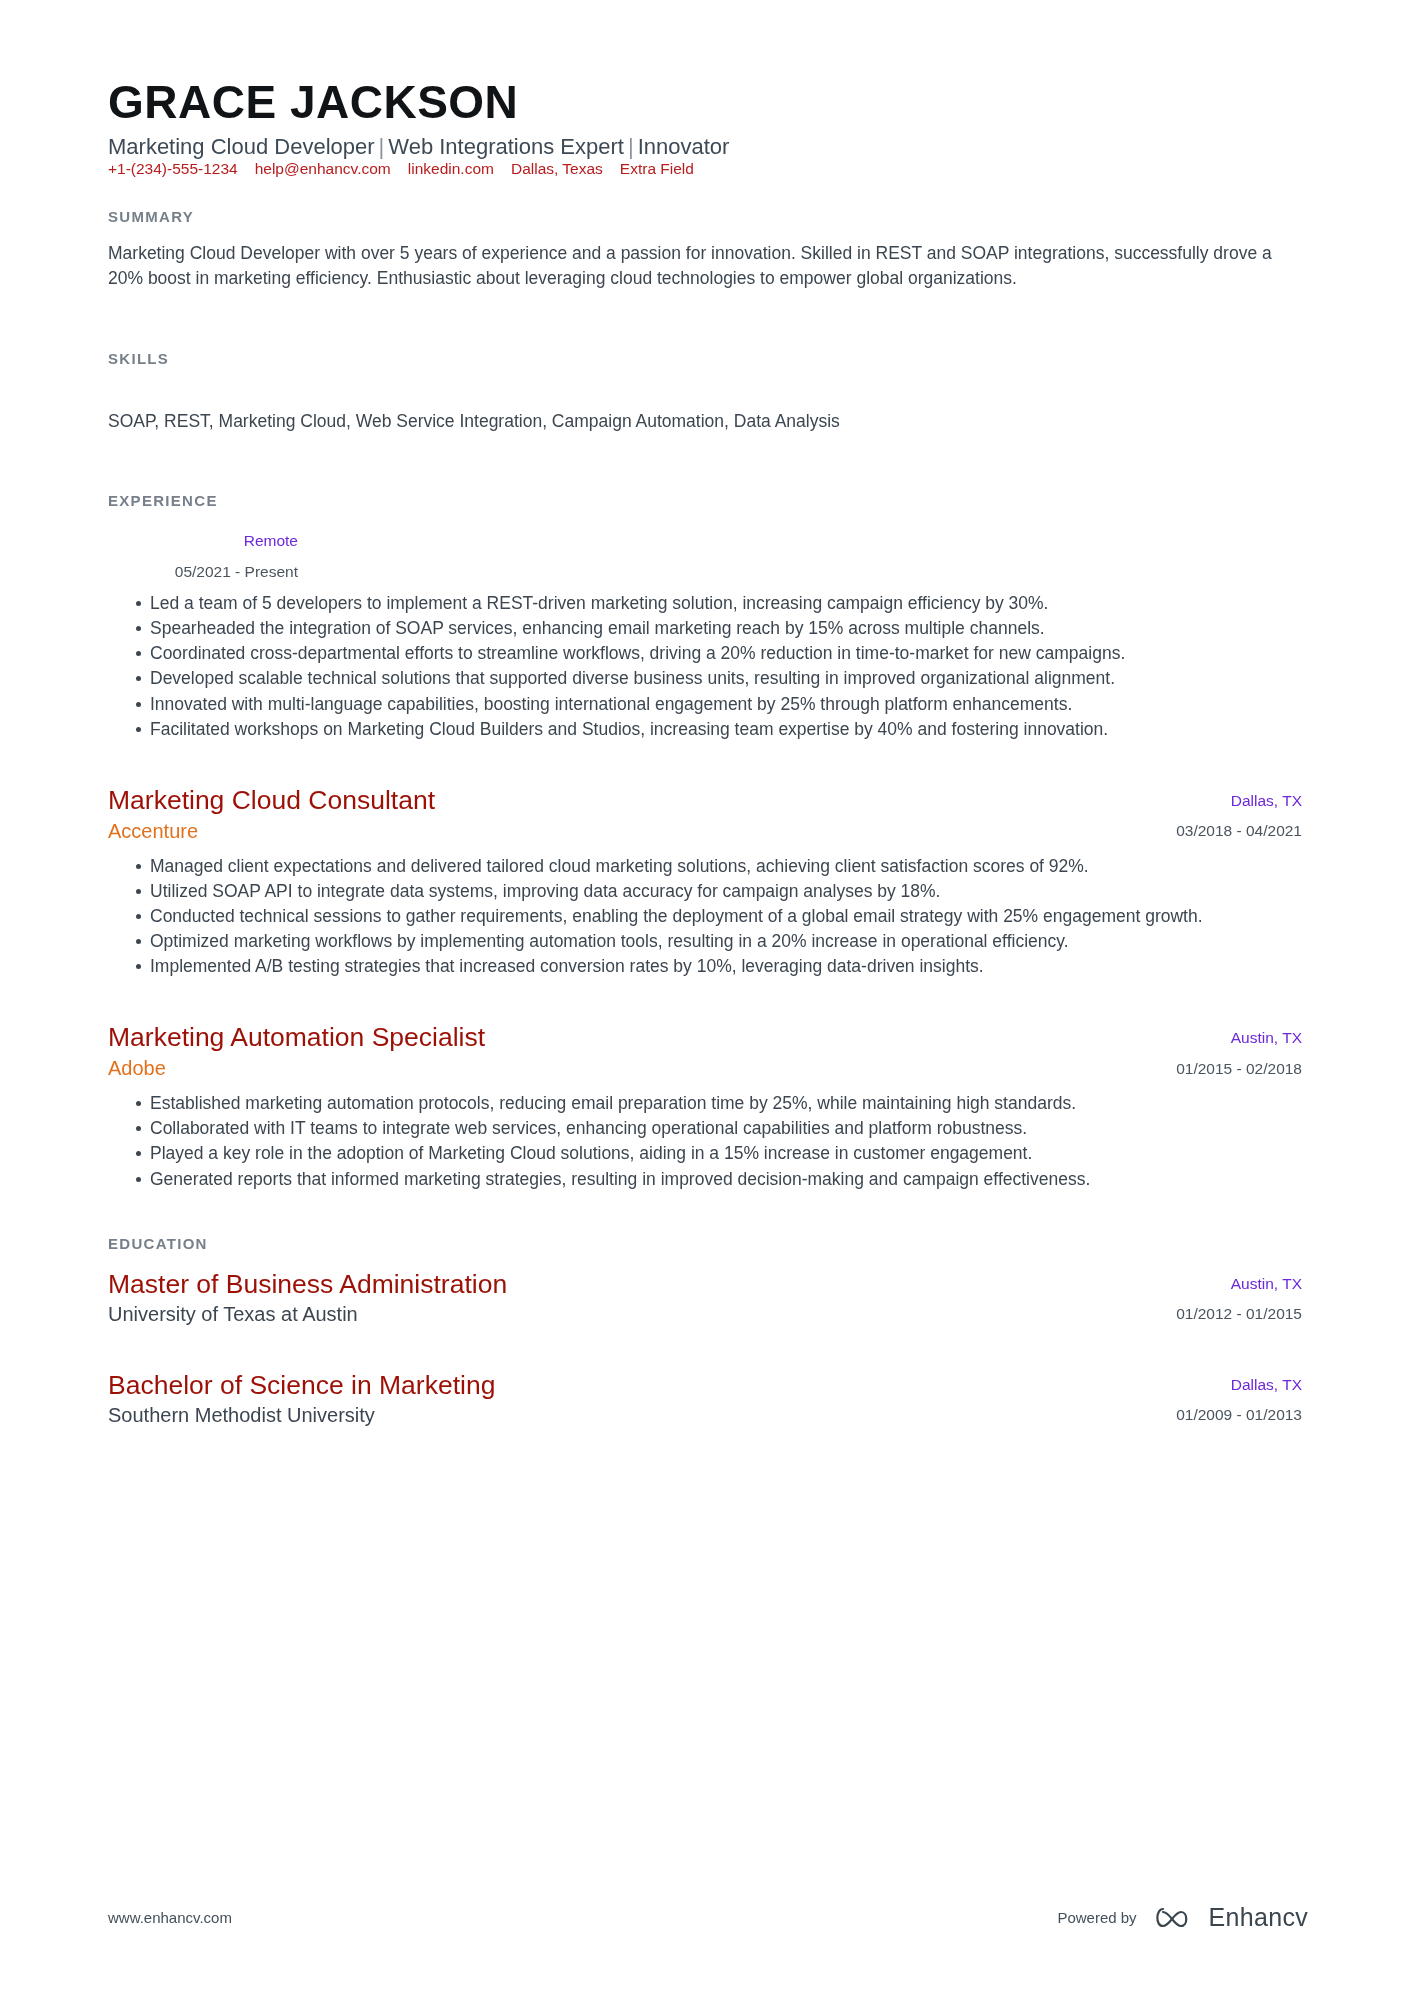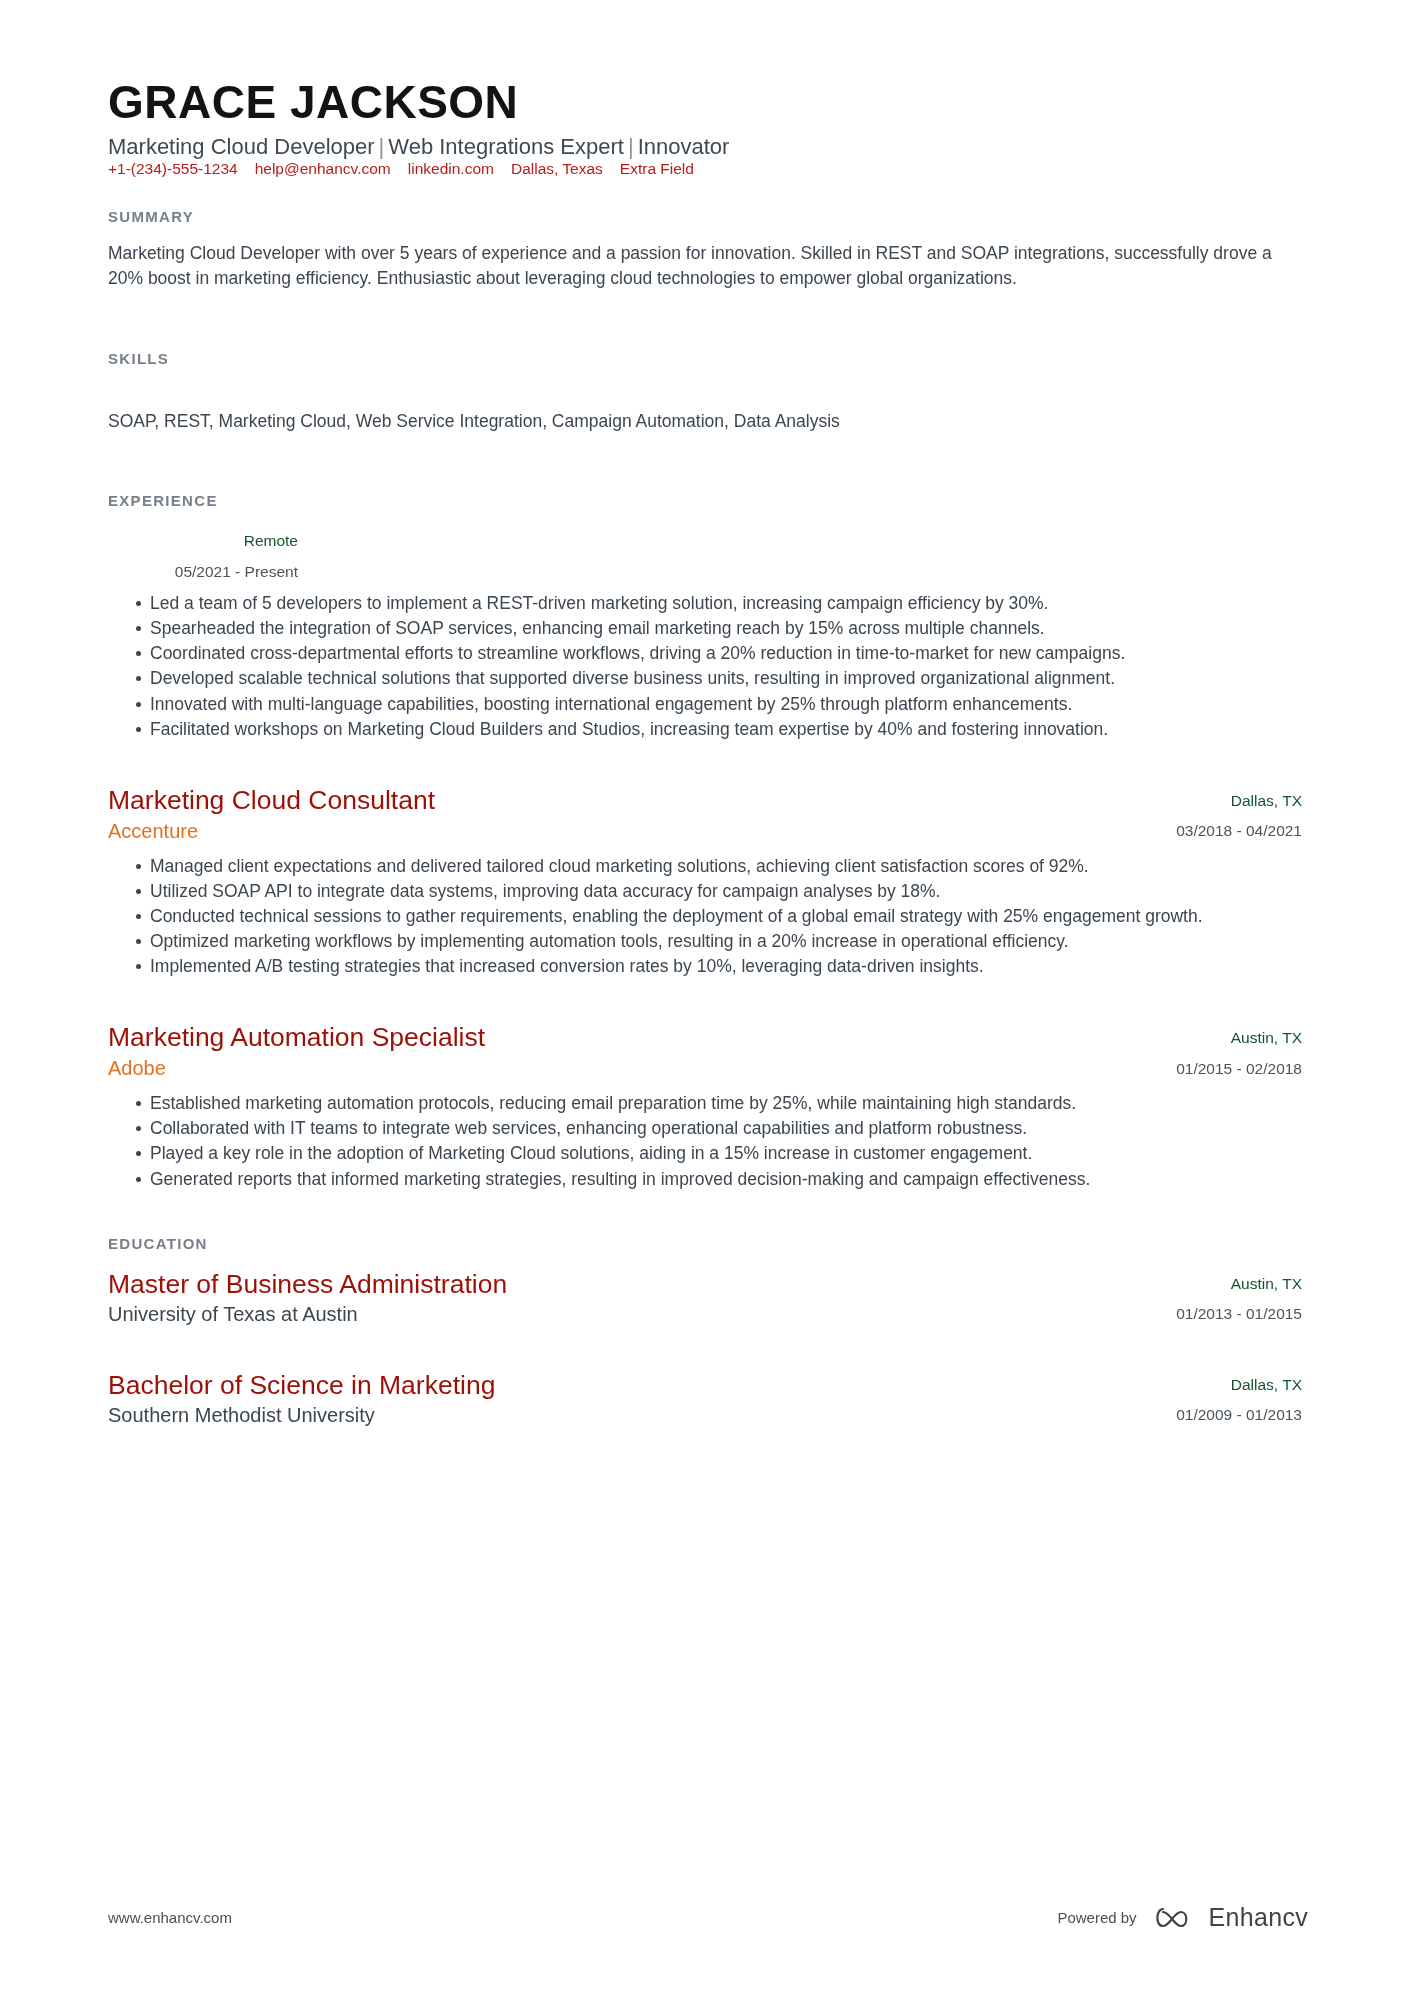--- a/index.html
+++ b/index.html
@@ -122,21 +122,21 @@
 
   .entry-right {
     flex: 0 0 auto;
     text-align: right;
     padding-top: 6px;
     min-width: 190px;
   }
 
   .entry-loc {
     font-size: 15.5px;
-    color: #14532d;
+    color: #6d28d9;
     line-height: 1.25;
     margin-bottom: 11px;
   }
 
   .entry-date {
     font-size: 15.5px;
     color: #4a545e;
     line-height: 1.25;
   }
 
@@ -322,21 +322,21 @@
     <div class="section-title">EDUCATION</div>
 
     <div class="edu-entry">
       <div class="entry-head">
         <div class="entry-left">
           <div class="edu-title">Master of Business Administration</div>
           <div class="entry-org edu-org">University of Texas at Austin</div>
         </div>
         <div class="entry-right">
           <div class="entry-loc">Austin, TX</div>
-          <div class="entry-date">01/2013 - 01/2015</div>
+          <div class="entry-date">01/2012 - 01/2015</div>
         </div>
       </div>
     </div>
 
     <div class="spacer-sm"></div>
 
     <div class="edu-entry">
       <div class="entry-head">
         <div class="entry-left">
           <div class="edu-title">Bachelor of Science in Marketing</div>

